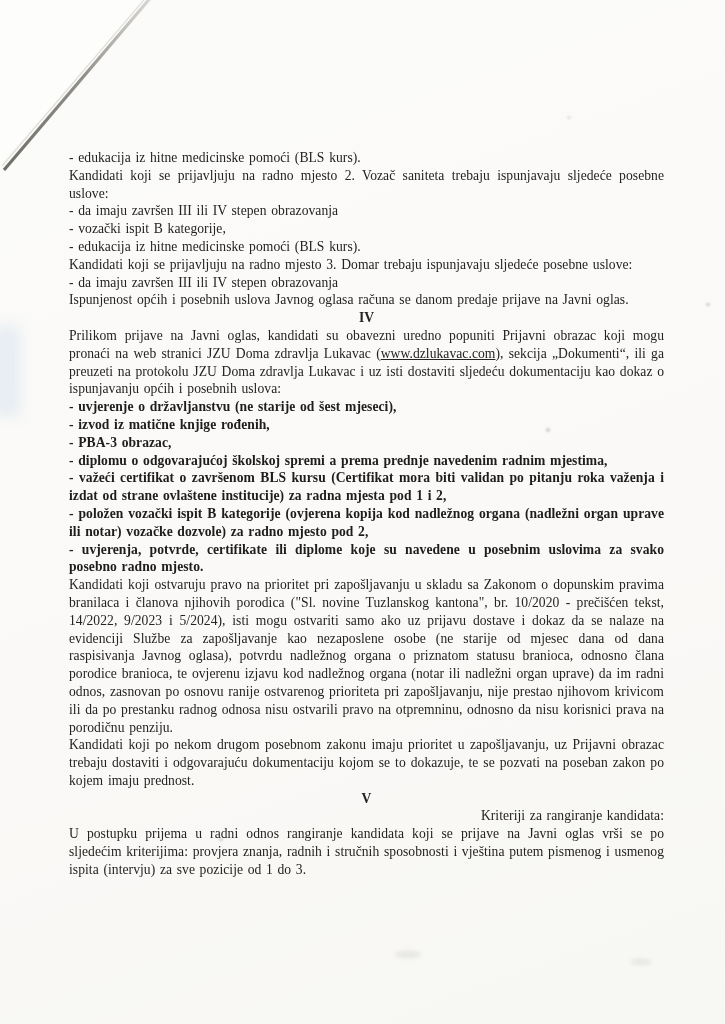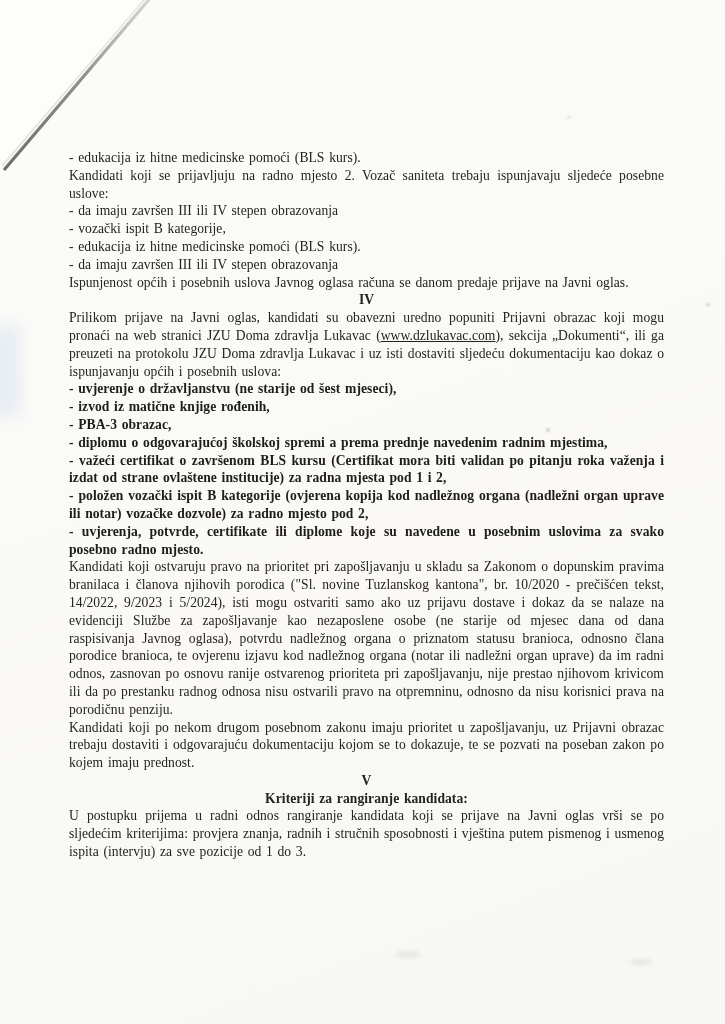--- a/index.html
+++ b/index.html
@@ -34,21 +34,21 @@
   .mt-list   { margin-top:7px; }
   .mt-v      { margin-top:4px; }
   .mt-para   { margin-top:9px; }
   .heading-center {
     text-align:center;
     font-weight:bold;
   }
   .bold { font-weight:normal; }
   .bold-item { font-weight:bold; color:#1e1d1b; }
   .url { text-decoration:underline; }
-  .subheading { font-weight:bold; text-align:center; }
+  .subheading { font-weight:normal; text-align:right; }
   
   .fold-svg { position:absolute; left:0; top:0; pointer-events:none; }
   .tint-patch {
     position:absolute; left:-6px; top:326px; width:26px; height:90px;
     background:rgba(200,216,234,0.38); filter:blur(7px);
     pointer-events:none;
   }
   .speck {
     position:absolute; background:rgba(110,108,104,0.32);
     border-radius:50%; filter:blur(0.8px); pointer-events:none;
@@ -88,20 +88,21 @@
 
   <div class="content">
 
     <p>- edukacija iz hitne medicinske pomoći (BLS kurs).</p>
 
     <p class="mt-blank"><span>Kandidati koji se prijavljuju na radno mjesto </span><span class="bold">2. Vozač saniteta</span><span> trebaju ispunjavaju sljedeće posebne uslove:</span></p>
     <p>- da imaju završen III ili IV stepen obrazovanja</p>
     <p>- vozački ispit B kategorije,</p>
     <p>- edukacija iz hitne medicinske pomoći (BLS kurs).</p>
 
+    <p class="mt-blank"><span>Kandidati koji se prijavljuju na radno mjesto </span><span class="bold">3. Domar</span><span> trebaju ispunjavaju sljedeće posebne uslove:</span></p>
     <p>- da imaju završen III ili IV stepen obrazovanja</p>
 
     <p class="mt-small">Ispunjenost općih i posebnih uslova Javnog oglasa računa se danom predaje prijave na Javni oglas.</p>
 
     <p class="heading-center mt-sec">IV</p>
 
     <p><span>Prilikom prijave na Javni oglas, kandidati su obavezni uredno popuniti Prijavni obrazac koji mogu pronaći na web stranici JZU Doma zdravlja Lukavac (</span><span class="url">www.dzlukavac.com</span><span>), sekcija „Dokumenti“, ili ga preuzeti na protokolu JZU Doma zdravlja Lukavac i uz isti dostaviti sljedeću dokumentaciju kao dokaz o ispunjavanju općih i posebnih uslova:</span></p>
 
     <p class="bold-item">- uvjerenje o državljanstvu (ne starije od šest mjeseci),</p>
     <p class="bold-item">- izvod iz matične knjige rođenih,</p>

